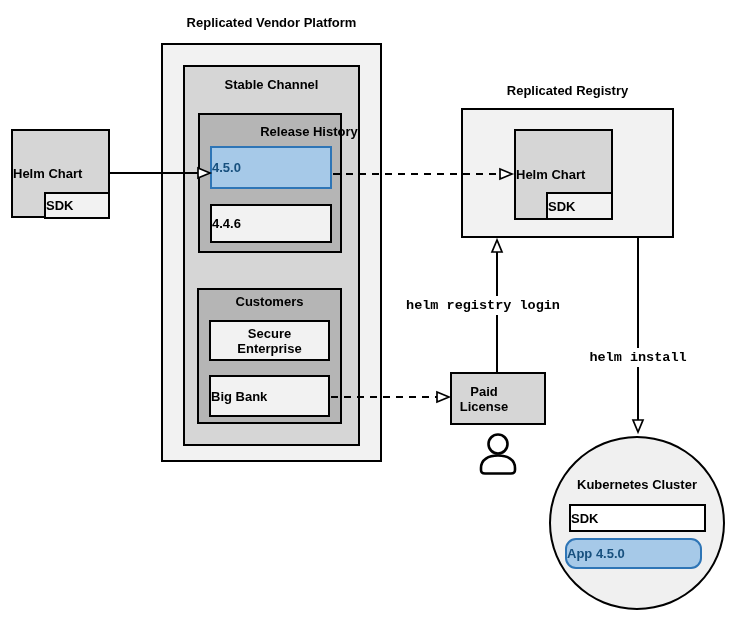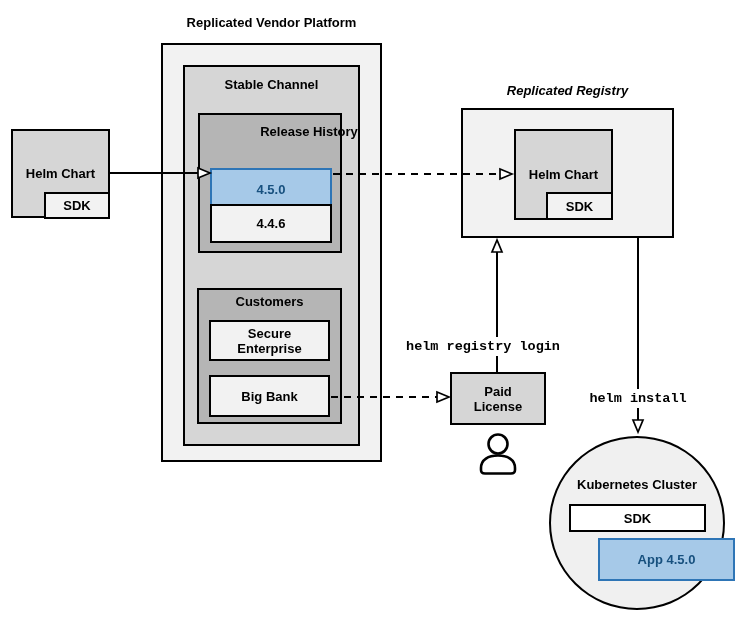--- a/index.html
+++ b/index.html
@@ -12,52 +12,52 @@
   .fill-mid{background:#d6d6d6;}
   .fill-dark{background:#b5b5b5;}
   .fill-inner{background:#f2f2f2;}
   .fill-white{background:#ffffff;}
   .fill-blue{background:#a6c9e8;border-color:#2e75b6;}
   .lbl{
     position:absolute;font-weight:bold;font-size:13px;color:#000;
     text-align:center;line-height:15px;
   }
   .center-flex{
-    display:flex;align-items:center;justify-content:center;
+    display:flex;align-items:center;
     font-weight:bold;font-size:13px;color:#000;text-align:center;line-height:15px;
   }
   .blue-text{color:#17507e;}
   .circle{
     position:absolute;box-sizing:border-box;border:2px solid #000;border-radius:50%;
     background:#f0f0f0;
   }
   .cmd-label{
     position:absolute;transform:translateX(-50%);background:#ffffff;
     font-family:"Liberation Mono","DejaVu Sans Mono",monospace;
-    font-weight:bold;font-size:13.5px;white-space:nowrap;padding:2px 3px;color:#000;margin-top:41px;
+    font-weight:bold;font-size:13.5px;white-space:nowrap;padding:2px 3px;color:#000;
   }
   svg.overlay{position:absolute;left:0;top:0;pointer-events:none;}
   .wrap-narrow{width:100px;margin:16px auto;}
 </style>
 </head>
 <body>
 
 <div id="canvas">
 
   <div class="lbl" style="left:161px;top:15px;width:221px;">Replicated Vendor Platform</div>
 
   <div class="box fill-light" style="left:161px;top:43px;width:221px;height:419px;"></div>
 
   <div class="box fill-mid" style="left:183px;top:65px;width:177px;height:381px;"></div>
   <div class="lbl" style="left:183px;top:77px;width:177px;text-align:center;">Stable Channel</div>
 
   <div class="box fill-dark" style="left:198px;top:113px;width:144px;height:140px;"></div>
   <div class="lbl" style="left:198px;top:124px;width:144px;padding-left:39px;">Release History</div>
 
-  <div class="box fill-blue center-flex blue-text" style="left:210px;top:168px;width:122px;height:43px;">
+  <div class="box fill-blue center-flex blue-text" style="left:210px;top:146px;width:122px;height:43px;">
     <span>4.5.0</span>
   </div>
 
   <div class="box fill-inner center-flex" style="left:210px;top:204px;width:122px;height:39px;">
     <span>4.4.6</span>
   </div>
 
   <div class="box fill-dark" style="left:197px;top:288px;width:145px;height:136px;"></div>
   <div class="lbl" style="left:197px;top:294px;width:145px;">Customers</div>
 
@@ -69,39 +69,39 @@
     <span>Big Bank</span>
   </div>
 
   <div class="box fill-mid center-flex" style="left:11px;top:129px;width:99px;height:89px;">
     <span>Helm Chart</span>
   </div>
   <div class="box fill-inner center-flex" style="left:44px;top:192px;width:66px;height:27px;">
     <span>SDK</span>
   </div>
 
-  <div class="lbl" style="left:461px;top:83px;width:213px;font-style:italic;">Replicated Registry</div>
+  <div class="lbl" style="left:461px;top:83px;width:213px;">Replicated Registry</div>
   <div class="box fill-light" style="left:461px;top:108px;width:213px;height:130px;"></div>
   <div class="box fill-mid center-flex" style="left:514px;top:129px;width:99px;height:91px;">
     <span>Helm Chart</span>
   </div>
   <div class="box fill-inner center-flex" style="left:546px;top:192px;width:67px;height:28px;">
     <span>SDK</span>
   </div>
 
   <div class="box fill-mid center-flex" style="left:450px;top:372px;width:96px;height:53px;">
     <span style="width:64px;">Paid License</span>
   </div>
 
   <div class="circle" style="left:549px;top:436px;width:176px;height:174px;"></div>
   <div class="lbl" style="left:549px;top:477px;width:176px;">Kubernetes Cluster</div>
   <div class="box fill-white center-flex" style="left:569px;top:504px;width:137px;height:28px;">
     <span>SDK</span>
   </div>
-  <div class="box fill-blue center-flex blue-text" style="left:598px;top:538px;width:137px;height:43px;">
+  <div class="box fill-blue center-flex blue-text" style="left:565px;top:538px;width:137px;height:31px;border-radius:11px;">
     <span>App 4.5.0</span>
   </div>
 
   <svg class="overlay" width="747" height="634" viewBox="0 0 747 634">
 
     <g>
       <line x1="110" y1="173" x2="199" y2="173" stroke="#000" stroke-width="2"></line>
       <polygon points="210,173 198,168 198,178" fill="#fff" stroke="#000" stroke-width="1.7"></polygon>
     </g>
 

